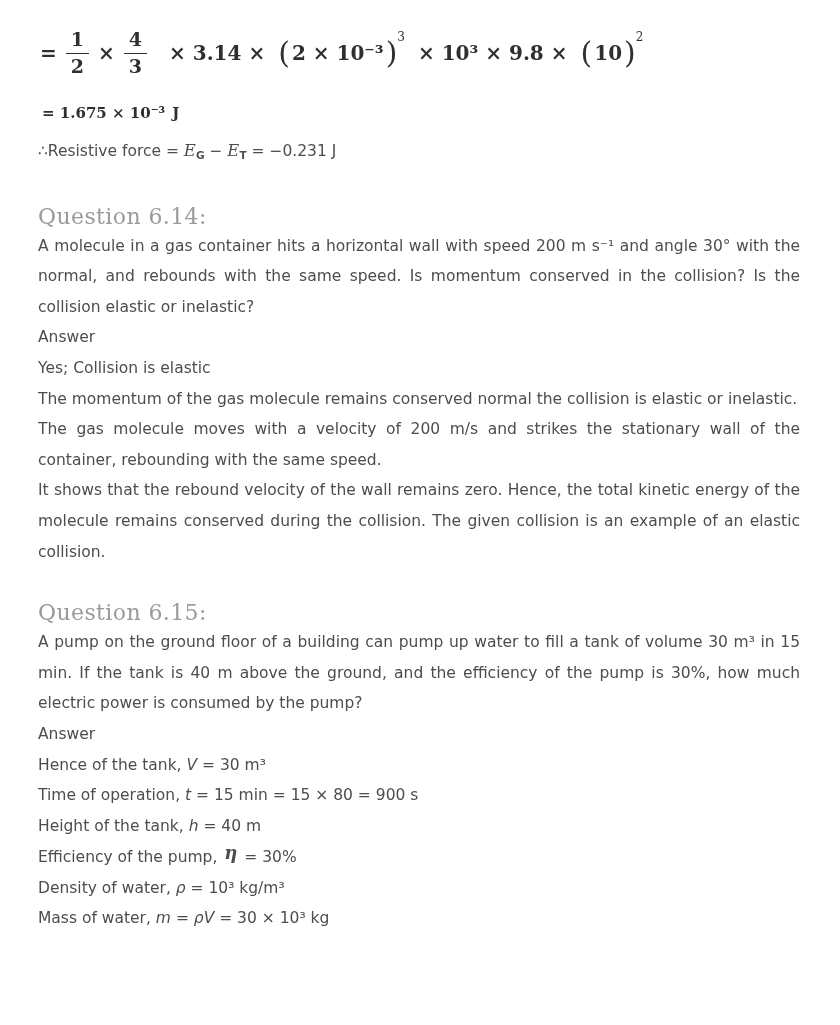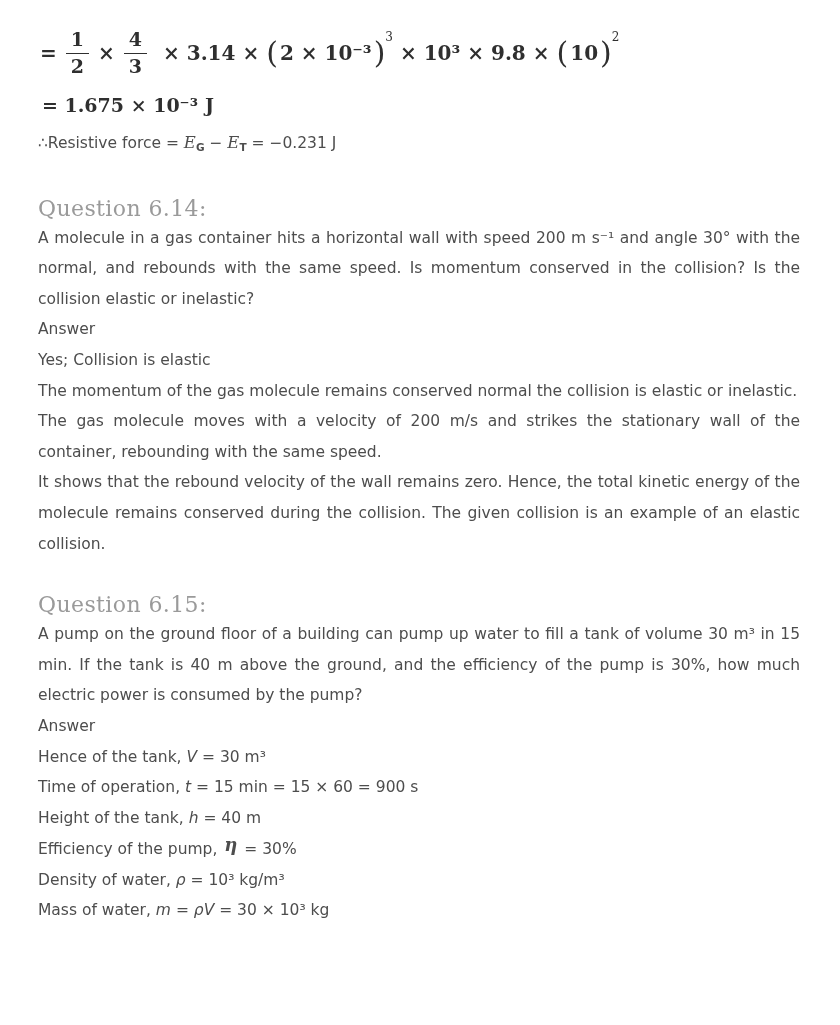--- a/index.html
+++ b/index.html
@@ -31,21 +31,21 @@
     color: #2f2f2f;
   }
   .f1 {
     display: flex;
     align-items: center;
     height: 62px;
     margin: 8px 0 0 2px;
     font-size: 20px;
     font-weight: bold;
   }
-  .f1 .mseg { margin: 0 7px; white-space: pre; }
+  .f1 .mseg { margin: 0 13px; white-space: pre; }
   .f1 .inner { margin: 0 2px; white-space: pre; text-align: center; }
   .frac {
     display: inline-flex;
     flex-direction: column;
     text-align: center;
     margin: 0 9px;
     font-size: 19px;
     line-height: 1.12;
   }
   .frac .num { padding: 0 5px 2px; border-bottom: 1.6px solid #2f2f2f; }
@@ -56,23 +56,23 @@
     line-height: 1;
     display: inline-block;
   }
   .psup {
     align-self: flex-start;
     margin-top: 8px;
     font-size: 12px;
     font-weight: normal;
   }
   .f2 {
-    margin-top: 8px;
+    margin-top: 16px;
     margin-left: 4px;
-    font-size: 19px;
+    font-size: 15px;
     font-weight: bold;
     line-height: 26px;
   }
   .f2 .unit { margin-left: 7px; }
 
   .resistive { margin-top: 10px; }
   .evar {
     font-family: "DejaVu Serif", "Liberation Serif", serif;
     font-style: italic;
     font-size: 16.5px;
@@ -152,21 +152,21 @@
   <p class="justify">It shows that the rebound velocity of the wall remains zero. Hence, the total kinetic energy of the molecule remains conserved during the collision. The given collision is an example of an elastic collision.</p>
 
   <h2 class="qhead">Question 6.15:</h2>
   <p class="justify">A pump on the ground floor of a building can pump up water to fill a tank of volume 30 m³ in 15 min. If the tank is 40 m above the ground, and the efficiency of the pump is 30%, how much electric power is consumed by the pump?</p>
   <p>Answer</p>
 
   <p>
     <span>Hence of the tank, </span><span class="var">V</span><span> = 30 m³</span>
   </p>
   <p>
-    <span>Time of operation, </span><span class="var">t</span><span> = 15 min = 15 × 60 = 900 s</span>
+    <span>Time of operation, </span><span class="var">t</span><span> = 15 min = 15 × 80 = 900 s</span>
   </p>
   <p>
     <span>Height of the tank, </span><span class="var">h</span><span> = 40 m</span>
   </p>
   <p>
     <span>Efficiency of the pump, </span><span class="eta">η</span><span> = 30%</span>
   </p>
   <p>
     <span>Density of water, </span><span class="var">ρ</span><span> = 10³ kg/m³</span>
   </p>

